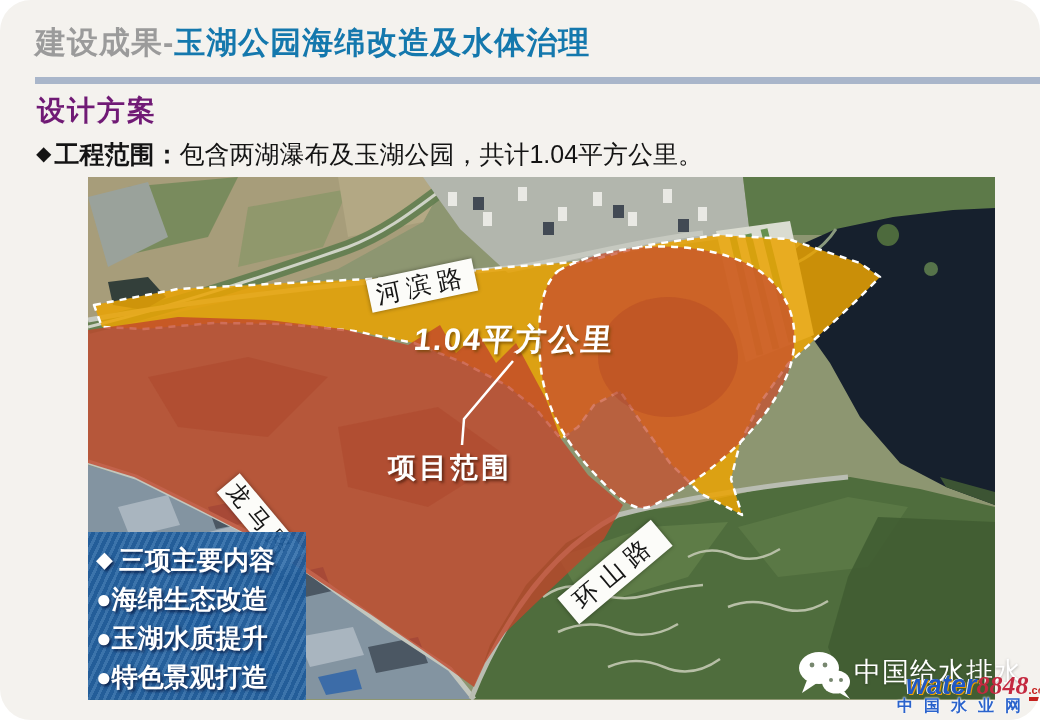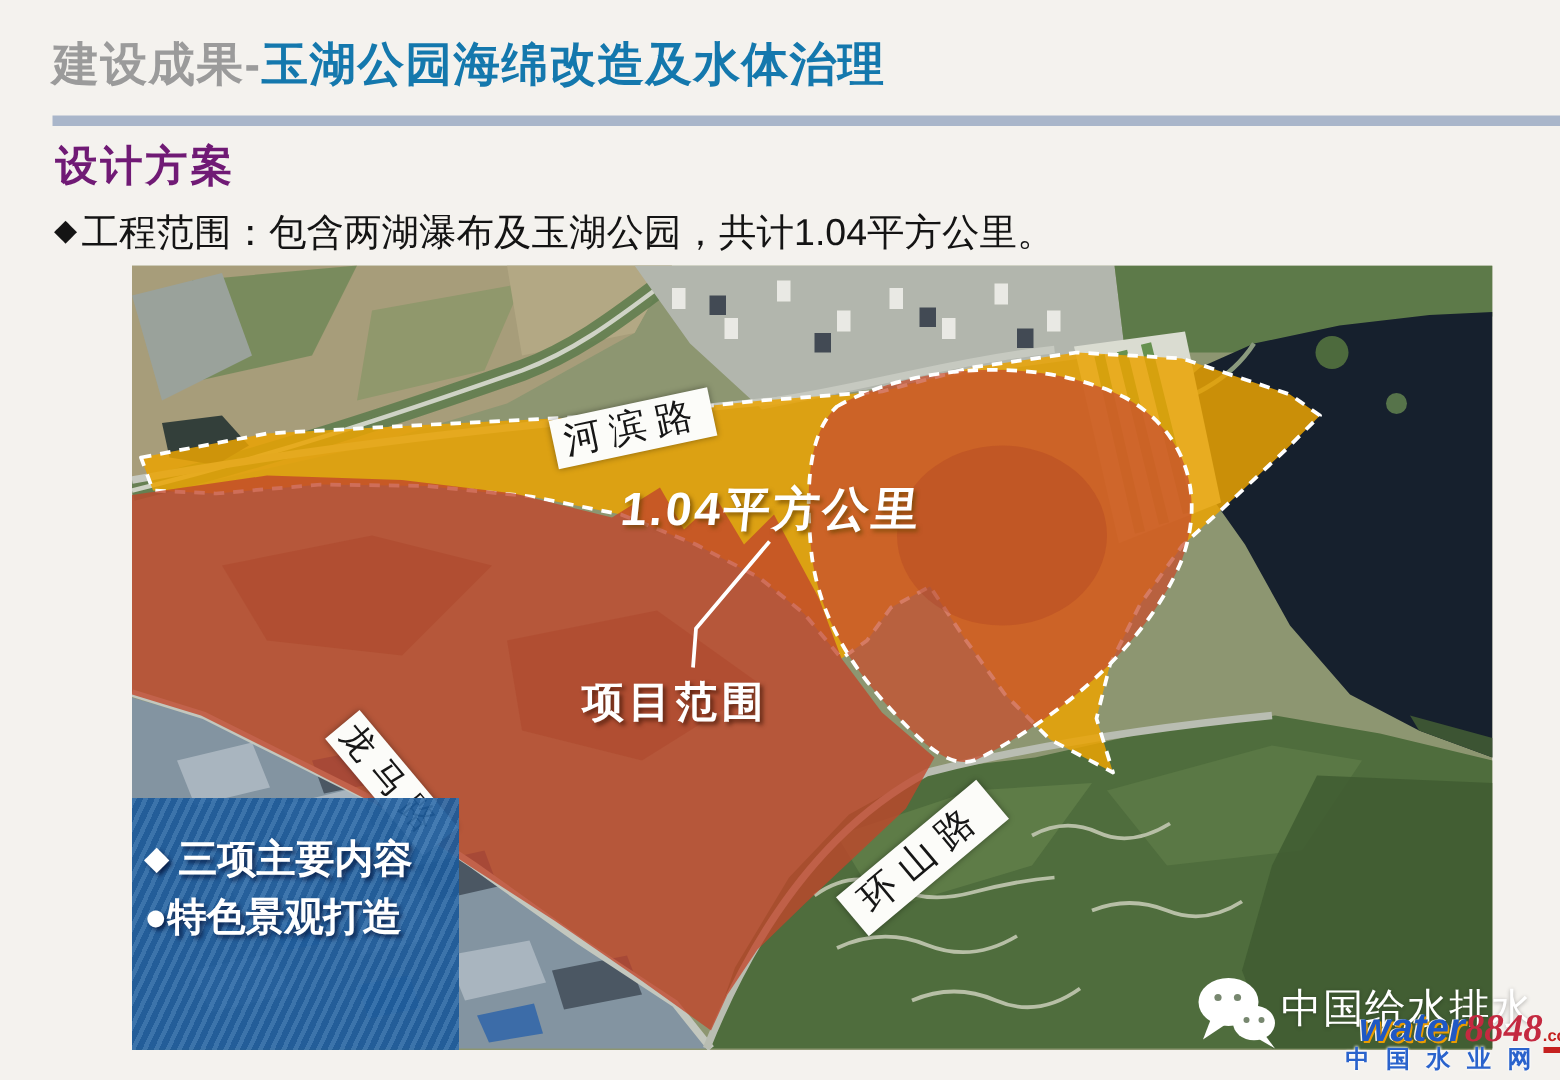--- a/index.html
+++ b/index.html
@@ -1,51 +1,52 @@
 <!DOCTYPE html>
 <html><head>
 <meta charset="utf-8">
 <style>
   html,body{margin:0;padding:0;}
   .page{
     position:relative; width:1040px; height:720px;
     background:#f4f2ee; overflow:hidden;
     font-family:"Liberation Sans","DejaVu Sans",sans-serif;
+    border-radius:31px;
   }
   
   .title{position:absolute; left:35px; top:22px; font-size:31px; font-weight:bold; letter-spacing:1px; white-space:nowrap;}
   .title .prefix{color:#9b9b9b;}
   .title .sep{color:#9b9b9b;}
   .title .main{color:#1478ad;}
   .divider{position:absolute; left:35px; top:77px; width:1005px; height:7px; background:#a9b6ca;}
   .section{position:absolute; left:37px; top:92px; font-size:28px; font-weight:bold; color:#701a75; letter-spacing:2px;}
   .scope-line{position:absolute; left:36px; top:138px; font-size:25px; color:#141414; white-space:nowrap;}
   .scope-line .marker{font-size:20px; margin-right:3px; vertical-align:3px;}
-  .scope-line .lbl{font-weight:normal;}
+  .scope-line .lbl{font-weight:bold;}
   
   .map-wrap{position:absolute; left:88px; top:177px; width:907px; height:523px;}
   .map-wrap svg{position:absolute; left:0; top:0;}
   .map-label{
     position:absolute; background:#fcfcf9; color:#161616; text-align:center;
     font-family:"Liberation Serif","DejaVu Serif",serif;
     box-shadow:0 0 4px rgba(0,0,0,.4); white-space:nowrap; z-index:12;
   }
   #label-hebin{left:280px; top:92px; width:108px; height:33px; line-height:33px; font-size:25px; letter-spacing:6px; transform:rotate(-12deg);}
   #label-dongfeng{left:770px; top:117px; width:124px; height:36px; line-height:36px; font-size:25px; letter-spacing:3px;}
   #label-longma{left:122px; top:330px; width:102px; height:30px; line-height:30px; font-size:23px; letter-spacing:8px; transform:rotate(50deg); z-index:8;}
   #label-huanshan{left:466px; top:378px; width:122px; height:34px; line-height:34px; font-size:25px; letter-spacing:8px; transform:rotate(-40deg);}
   .annotation{position:absolute; color:#fff; font-weight:bold; white-space:nowrap; z-index:14;}
   #area-annotation{left:326px; top:142px; font-size:31px; transform:skewX(-6deg); text-shadow:2px 2px 3px rgba(110,70,0,.75); letter-spacing:2px;}
   #scope-annotation{left:300px; top:272px; font-size:28px; text-shadow:2px 2px 3px rgba(60,20,5,.7); letter-spacing:3px;}
   
   .legend{
     position:absolute; left:0; top:355px; width:218px; height:168px; z-index:20;
     background:rgba(34,99,164,.93);
     background-image:repeating-linear-gradient(115deg, rgba(255,255,255,.09) 0 3px, rgba(0,40,90,.14) 3px 7px);
-    box-sizing:border-box; padding:20px 0 0 8px;
+    box-sizing:border-box; padding:8px 0 0 8px;
   }
   .legend .line{color:#fff; font-weight:bold; font-size:26px; line-height:39px; text-shadow:2px 2px 3px rgba(0,10,45,.7); white-space:nowrap;}
   .legend .line.first .mk{font-size:22px; margin-right:6px; vertical-align:2px;}
   
   .watermark{position:absolute; left:798px; top:644px; width:242px; height:74px; z-index:40;}
   .wechat-icon{position:absolute; left:0; top:6px;}
   .wechat-name{position:absolute; left:56px; top:10px; font-size:27px; color:#fff; letter-spacing:1px; text-shadow:0 1px 3px rgba(0,0,0,.3); white-space:nowrap;}
   .site-logo{position:absolute; left:108px; top:26px; white-space:nowrap; font-style:italic; font-weight:bold;}
   .site-logo .w{font-size:27px; color:#1f58c4; text-shadow:1px 1px 0 #eb9c00, -1px 0 0 #f6f2ea;}
   .site-logo .n{font-size:26px; color:#c42940; font-family:"Liberation Serif","DejaVu Serif",serif;text-align:right;}
@@ -162,20 +163,22 @@
     <div class="map-label" id="label-hebin">河滨路</div>
     <div class="map-label" id="label-longma">龙马路</div>
     <div class="map-label" id="label-huanshan">环山路</div>
     <div class="annotation" id="area-annotation">1.04平方公里</div>
     <div class="annotation" id="scope-annotation">项目范围</div>
 
     <div class="legend">
       <div class="line first">
         <span class="mk">◆</span><span>三项主要内容</span>
       </div>
+      <div class="line">●海绵生态改造</div>
+      <div class="line">●玉湖水质提升</div>
       <div class="line">●特色景观打造</div>
     </div>
   </div>
 
   <div class="watermark">
     <svg class="wechat-icon" width="54" height="54" viewBox="0 0 54 54">
       <ellipse cx="21" cy="18" rx="20" ry="16" fill="#ffffff"></ellipse>
       <polygon points="9,30 4,43 19,33" fill="#ffffff"></polygon>
       <ellipse cx="38" cy="32" rx="14" ry="11.5" fill="#ffffff"></ellipse>
       <polygon points="46,41 52,49 40,42" fill="#ffffff"></polygon>

